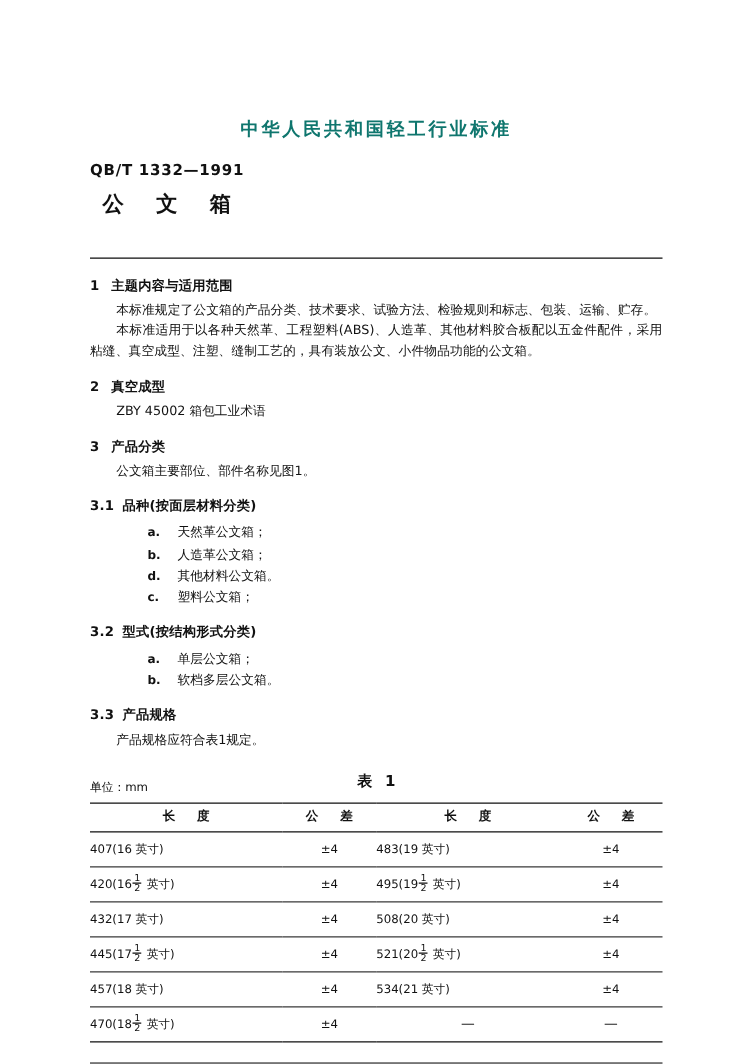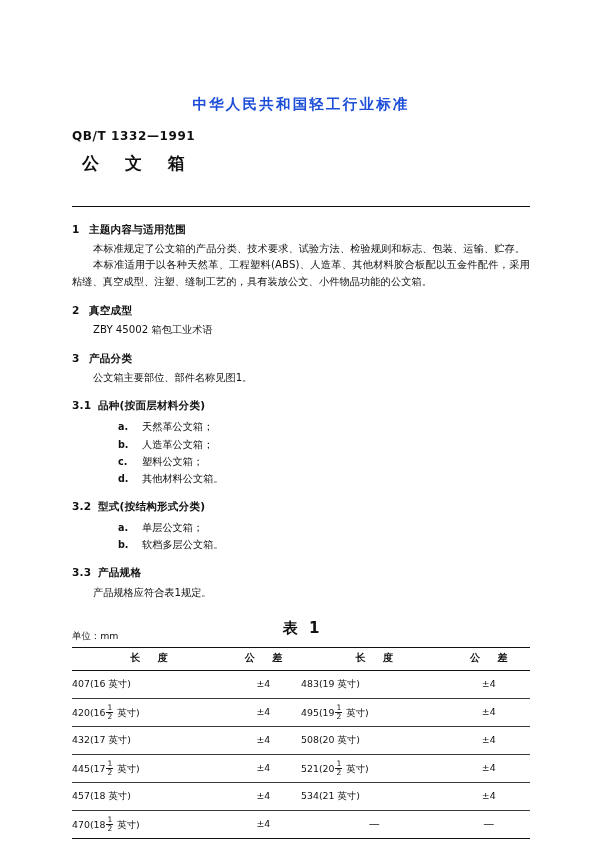--- a/index.html
+++ b/index.html
@@ -33,21 +33,21 @@
   
   .doc-head {
     margin-top: 96px;
     text-align: center;
   }
   .org-title {
     font-size: 14.5px;
     font-weight: bold;
     letter-spacing: 2.2px;
     line-height: 1.2;
-    color: #1d4ed8;
+    color: #0f766e;
   }
   .std-no-row {
     text-align: left;
     margin-top: 12px;
     padding-right: 2px;
   }
   .std-no {
     font-size: 12px;
     font-weight: bold;
     letter-spacing: 0.6px;
@@ -115,21 +115,21 @@
     font-weight: bold;
     font-size: 9.6px;
   }
 
   
   .table-wrap {
     margin-top: 15px;
   }
   .tbl-caption {
     text-align: center;
-    font-size: 15px;
+    font-size: 12px;
     font-weight: bold;
     letter-spacing: 3px;
     text-indent: 3px;
     margin-bottom: 1px;
   }
   .tbl-unit {
     text-align: left;
     font-size: 9.4px;
     margin-top: -13px;
     margin-bottom: 3px;
@@ -239,22 +239,22 @@
         <span class="num">3</span><span>产品分类</span>
       </div>
       <p class="plain">公文箱主要部位、部件名称见图1。</p>
 
       <div class="sec-head sub">
         <span class="num">3.1</span><span>品种(按面层材料分类)</span>
       </div>
       <ul class="item-list">
         <li><span class="mark">a.</span><span>天然革公文箱；</span></li>
         <li><span class="mark">b.</span><span>人造革公文箱；</span></li>
+        <li><span class="mark">d.</span><span>其他材料公文箱。</span></li>
         <li><span class="mark">c.</span><span>塑料公文箱；</span></li>
-        <li><span class="mark">d.</span><span>其他材料公文箱。</span></li>
       </ul>
 
       <div class="sec-head sub">
         <span class="num">3.2</span><span>型式(按结构形式分类)</span>
       </div>
       <ul class="item-list">
         <li><span class="mark">a.</span><span>单层公文箱；</span></li>
         <li><span class="mark">b.</span><span>软档多层公文箱。</span></li>
       </ul>
 

